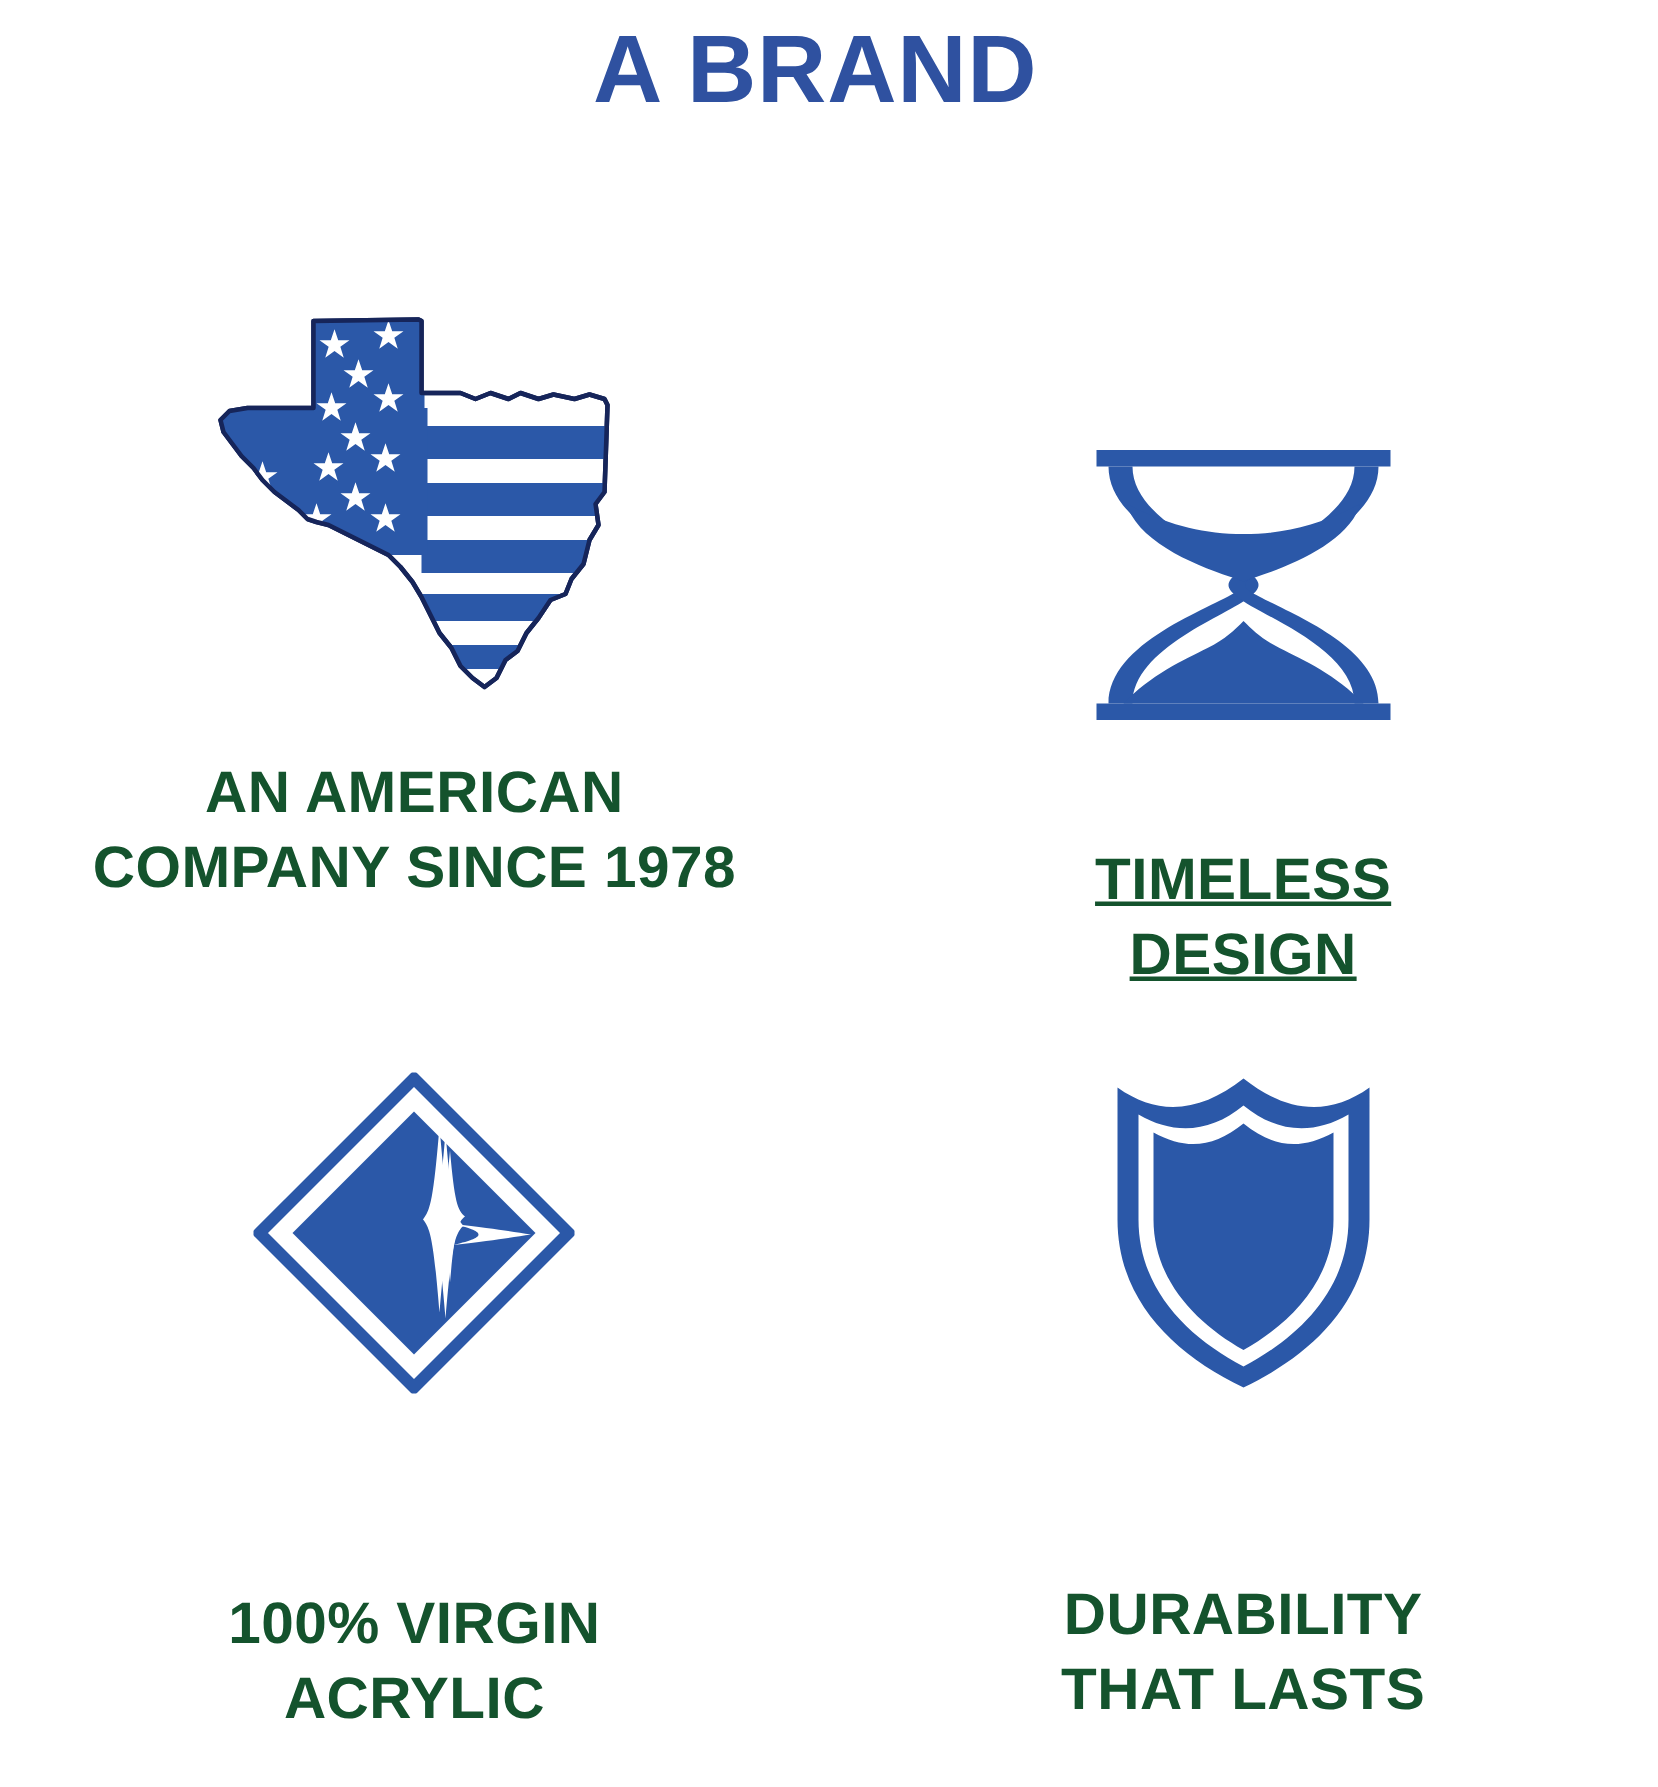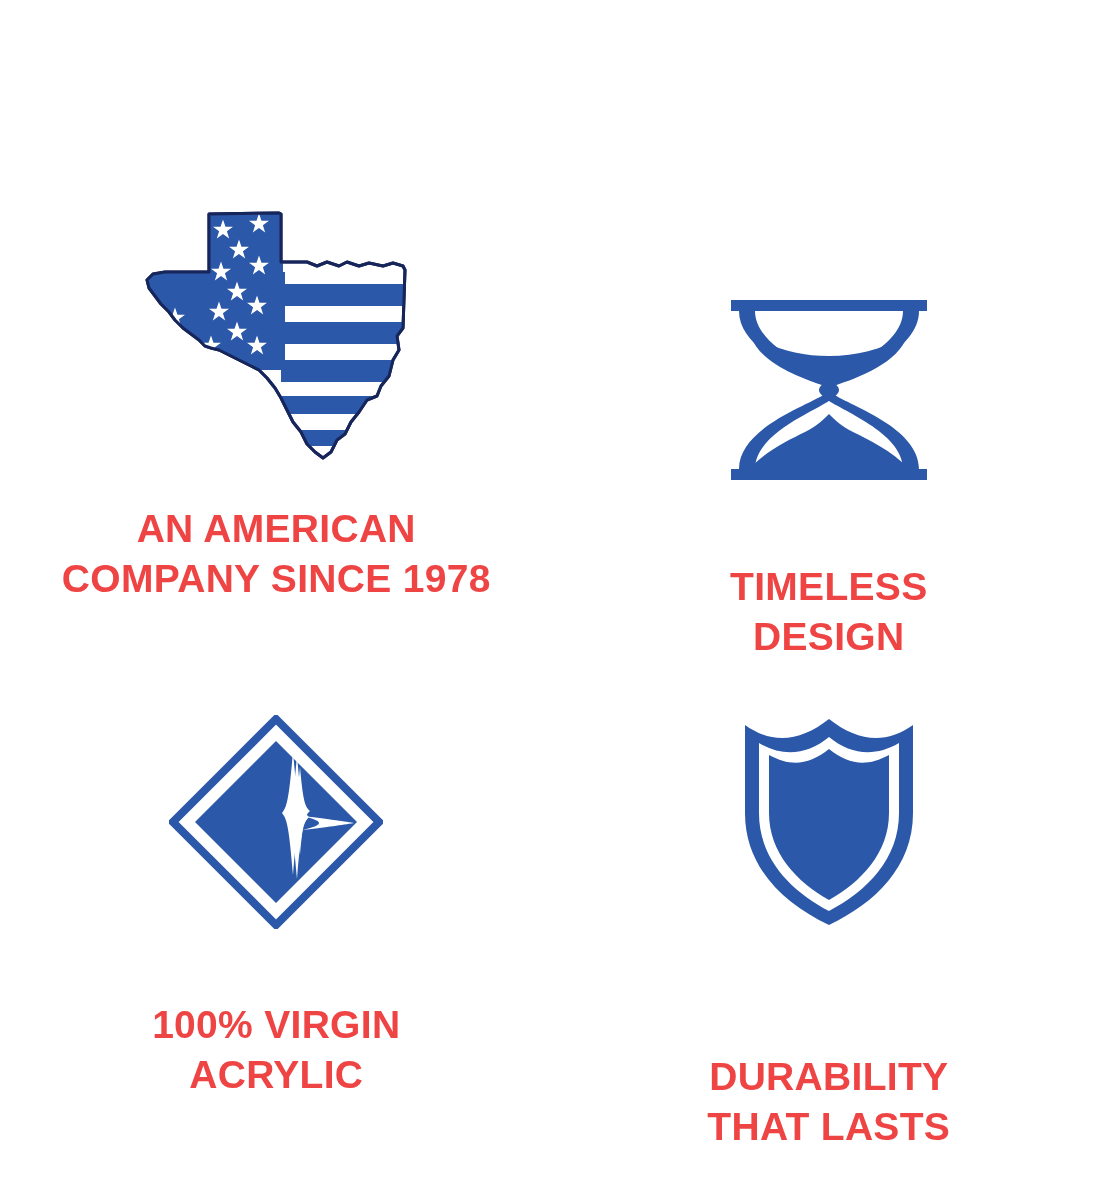--- a/index.html
+++ b/index.html
@@ -61,45 +61,46 @@
     display: flex;
     align-items: center;
     justify-content: center;
   }
   .icon-wrap.row-1 { padding-top: 88px; }
   .icon-wrap.row-2 { padding-top: 74px; }
 
   .feature-label {
     margin-top: 14px;
     text-align: center;
-    color: #ef4444;
+    color: #14532d;
     font-size: 39px;
     font-weight: bold;
     line-height: 1.28;
     letter-spacing: 0.3px;
     width: 100%;
     white-space: pre-line;
   }
 
   
   .cell-america .icon-wrap { padding-top: 86px; }
   .cell-america .feature-label { margin-top: 18px; }
   .cell-timeless .icon-wrap { padding-top: 140px; }
-  .cell-timeless .feature-label { margin-top: 22px; }
+  .cell-timeless .feature-label { margin-top: 22px; text-decoration: underline; }
   .cell-acrylic .icon-wrap { padding-top: 10px; }
-  .cell-acrylic .feature-label { margin-top: 28px; }
+  .cell-acrylic .feature-label { margin-top: 86px; }
   .cell-durability .icon-wrap { padding-top: 10px; }
   .cell-durability .feature-label { margin-top: 80px; }
 
   svg { display: block; }
 </style>
 </head>
 <body>
 
 <div class="headline">
+  <span class="part-1">A BRAND</span>
   <span class="spacer"></span>
 </div>
 
 <div class="feature-grid">
 
   <div class="feature-cell cell-america">
     <div class="icon-wrap row-1">
       <svg width="290" height="272" viewBox="0 0 290 272" aria-hidden="true">
         <defs>
           <clipPath id="txClip">

